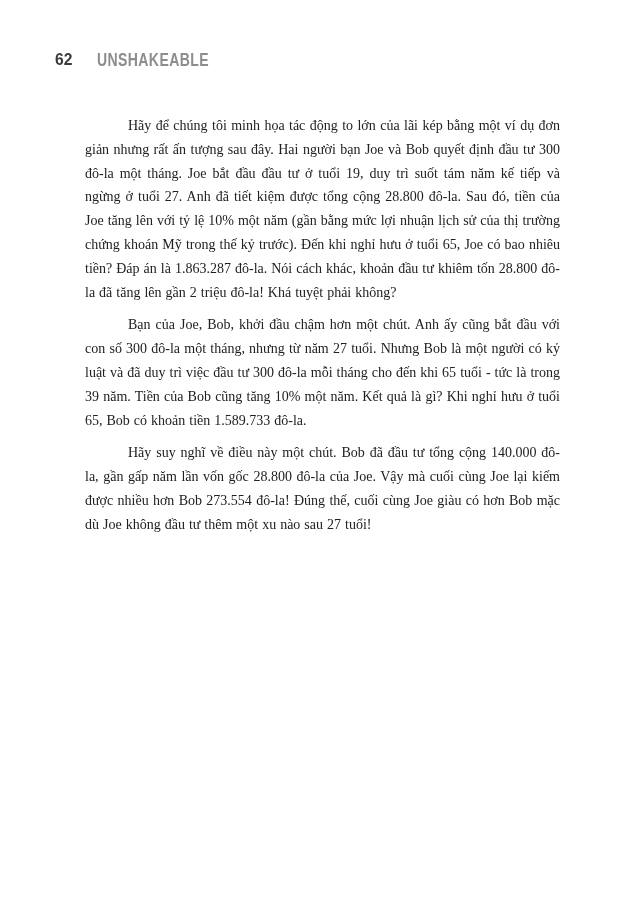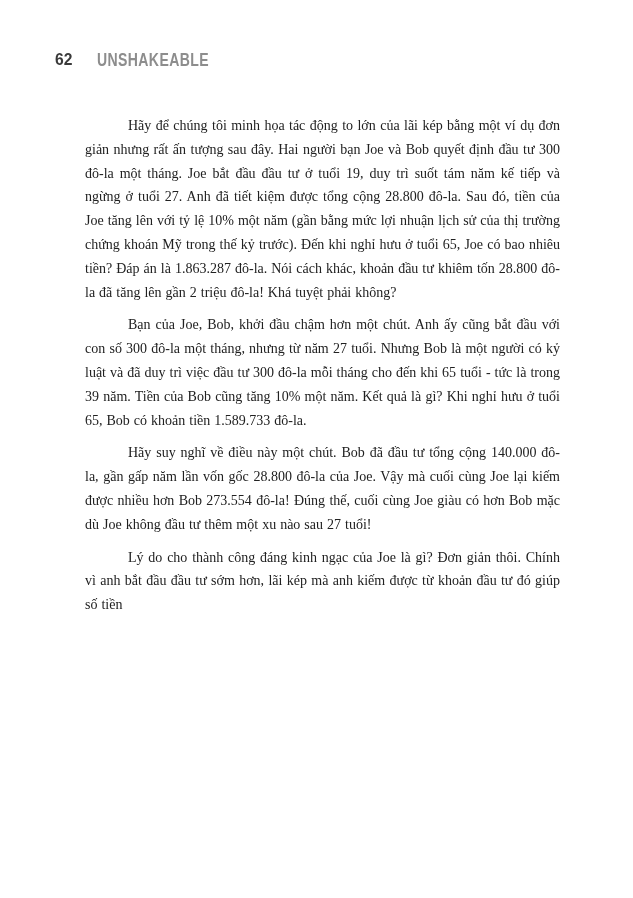--- a/index.html
+++ b/index.html
@@ -70,15 +70,14 @@
 <div class="page">
   <header class="running-head">
     <span class="page-num">62</span>
     <span class="book-title">UNSHAKEABLE</span>
   </header>
 
   <main class="text-block">
     <p>Hãy để chúng tôi minh họa tác động to lớn của lãi kép bằng một ví dụ đơn giản nhưng rất ấn tượng sau đây. Hai người bạn Joe và Bob quyết định đầu tư 300 đô-la một tháng. Joe bắt đầu đầu tư ở tuổi 19, duy trì suốt tám năm kế tiếp và ngừng ở tuổi 27. Anh đã tiết kiệm được tổng cộng 28.800 đô-la. Sau đó, tiền của Joe tăng lên với tỷ lệ 10% một năm (gần bằng mức lợi nhuận lịch sử của thị trường chứng khoán Mỹ trong thế kỷ trước). Đến khi nghỉ hưu ở tuổi 65, Joe có bao nhiêu tiền? Đáp án là 1.863.287 đô-la. Nói cách khác, khoản đầu tư khiêm tốn 28.800 đô-la đã tăng lên gần 2 triệu đô-la! Khá tuyệt phải không?</p>
     <p>Bạn của Joe, Bob, khởi đầu chậm hơn một chút. Anh ấy cũng bắt đầu với con số 300 đô-la một tháng, nhưng từ năm 27 tuổi. Nhưng Bob là một người có kỷ luật và đã duy trì việc đầu tư 300 đô-la mỗi tháng cho đến khi 65 tuổi - tức là trong 39 năm. Tiền của Bob cũng tăng 10% một năm. Kết quả là gì? Khi nghỉ hưu ở tuổi 65, Bob có khoản tiền 1.589.733 đô-la.</p>
     <p>Hãy suy nghĩ về điều này một chút. Bob đã đầu tư tổng cộng 140.000 đô-la, gần gấp năm lần vốn gốc 28.800 đô-la của Joe. Vậy mà cuối cùng Joe lại kiếm được nhiều hơn Bob 273.554 đô-la! Đúng thế, cuối cùng Joe giàu có hơn Bob mặc dù Joe không đầu tư thêm một xu nào sau 27 tuổi!</p>
-    <p>Lý do cho thành công đáng kinh ngạc của Joe là gì? Đơn giản thôi. Chính vì anh bắt đầu đầu tư sớm hơn, lãi kép mà anh kiếm được từ khoản đầu tư đó giúp số tiền</p>
   </main>
 </div>
 
 </body></html>

